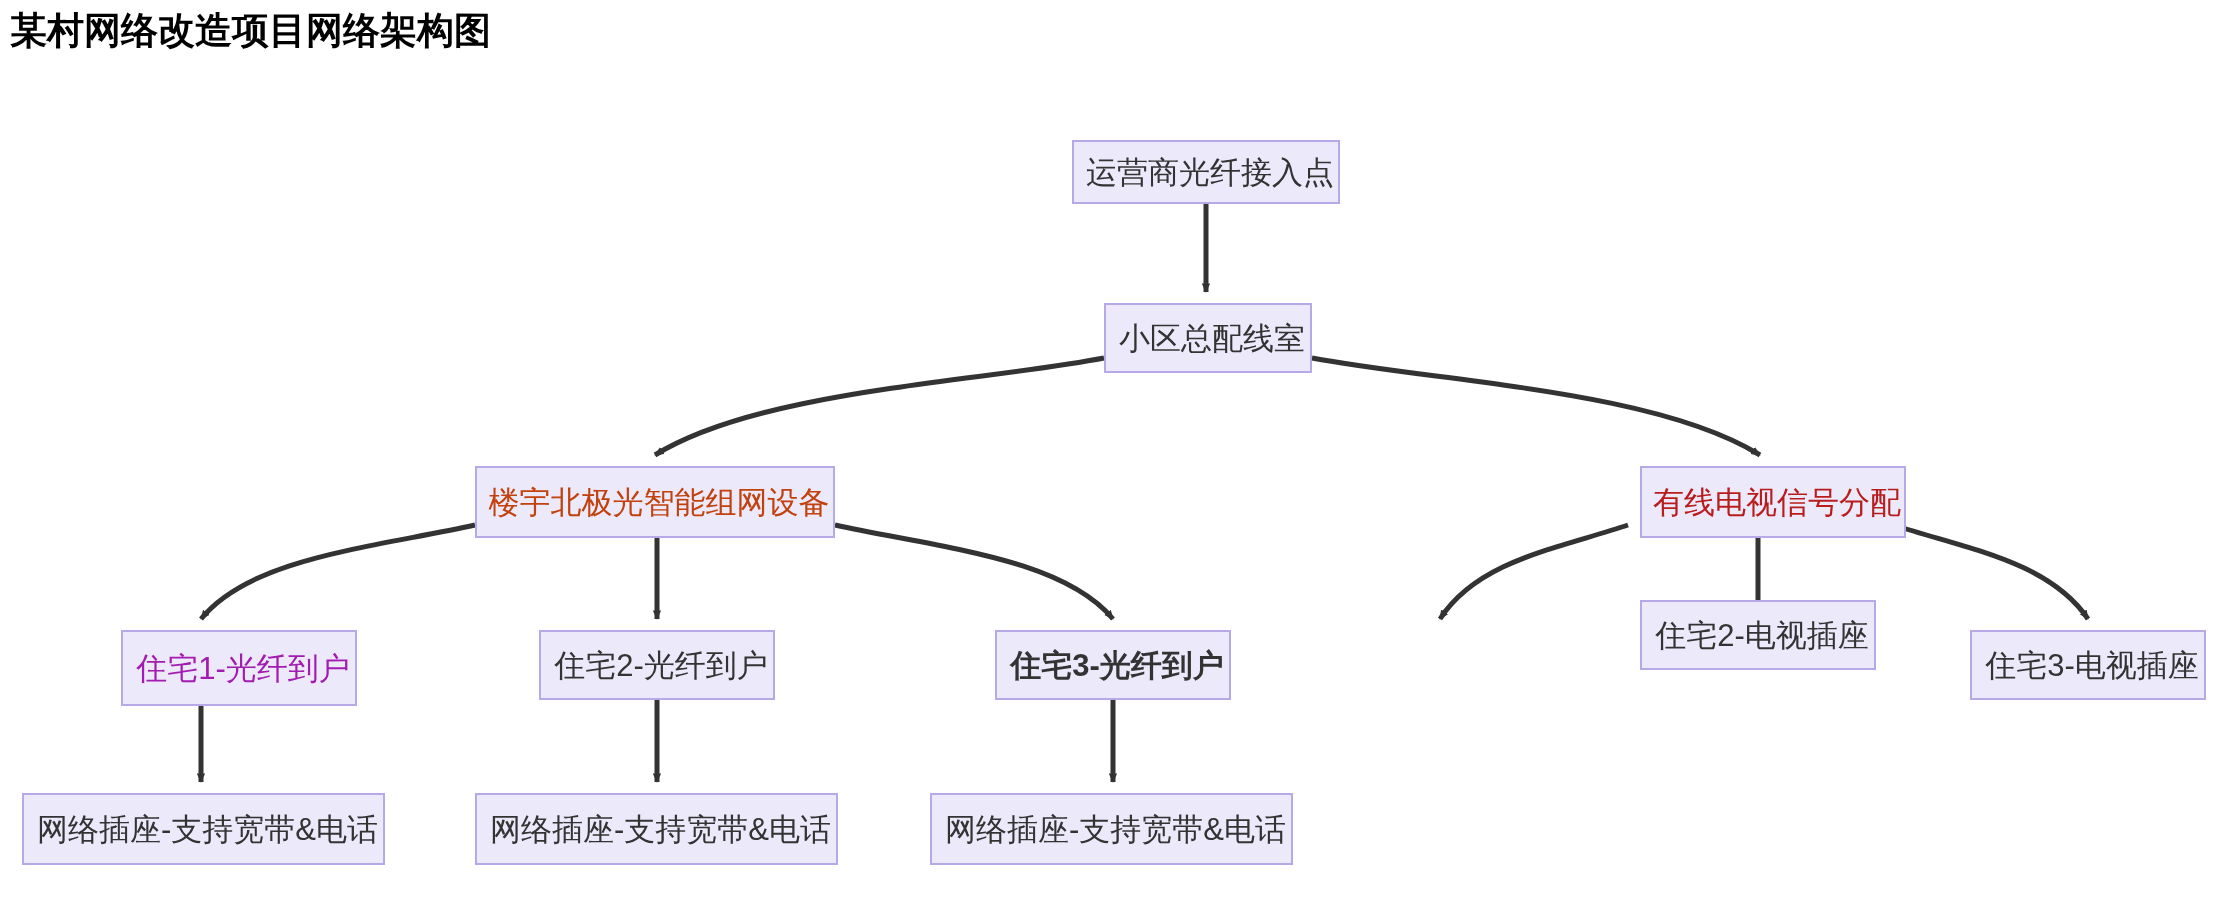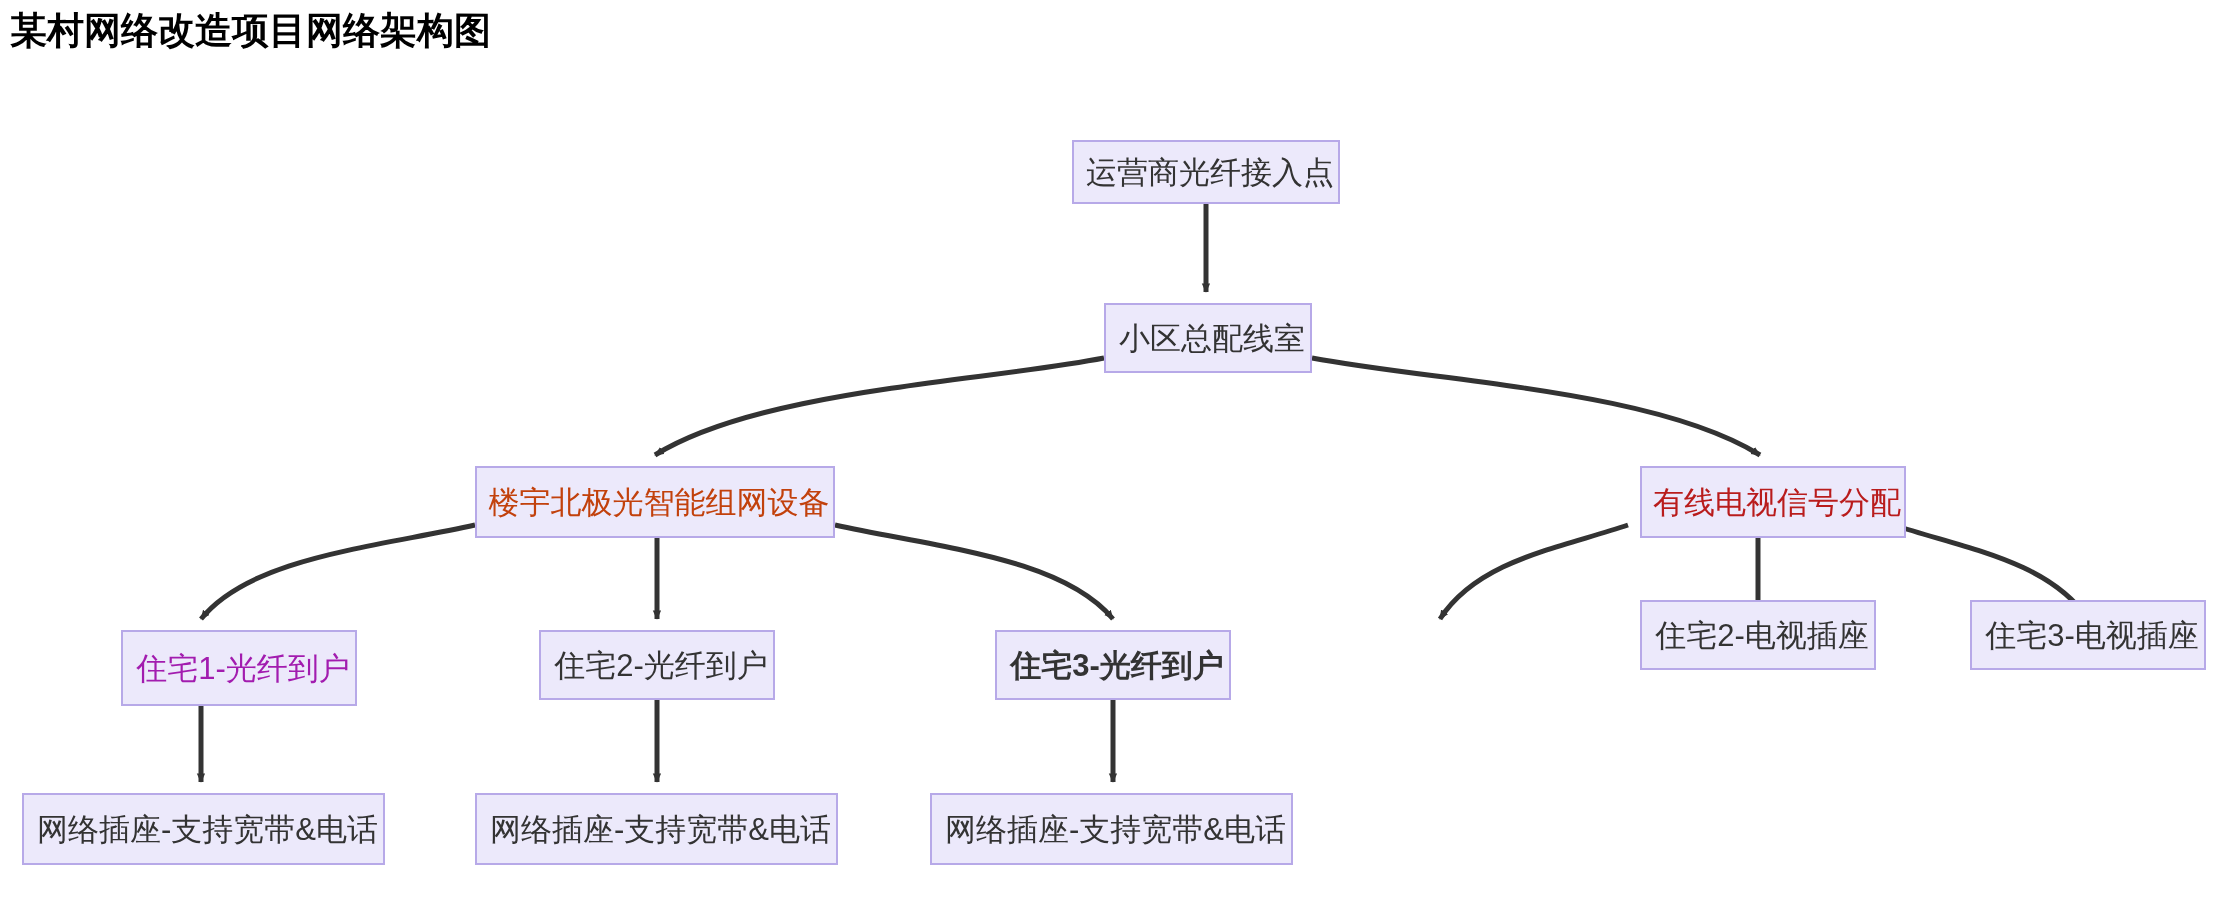--- a/index.html
+++ b/index.html
@@ -117,21 +117,21 @@
   </div>
   <div class="node" id="node-n5" style="left: 539px; top: 630px; width: 236px; height: 70px; background: rgb(236, 233, 251); border-color: rgb(183, 169, 232); color: rgb(51, 51, 51);">
     <span class="node-label">住宅2-光纤到户</span>
   </div>
   <div class="node" id="node-n6" style="left: 995px; top: 630px; width: 236px; height: 70px; background: rgb(236, 233, 251); border-color: rgb(183, 169, 232); color: rgb(51, 51, 51); font-weight: bold;">
     <span class="node-label">住宅3-光纤到户</span>
   </div>
   <div class="node" id="node-n8" style="left: 1640px; top: 600px; width: 236px; height: 70px; background: rgb(236, 233, 251); border-color: rgb(183, 169, 232); color: rgb(51, 51, 51);">
     <span class="node-label">住宅2-电视插座</span>
   </div>
-  <div class="node" id="node-n9" style="left: 1970px; top: 600px; width: 236px; height: 70px; background: rgb(236, 233, 251); border-color: rgb(183, 169, 232); color: rgb(51, 51, 51);">
+  <div class="node" id="node-n9" style="left: 1970px; top: 630px; width: 236px; height: 70px; background: rgb(236, 233, 251); border-color: rgb(183, 169, 232); color: rgb(51, 51, 51);">
     <span class="node-label">住宅3-电视插座</span>
   </div>
   <div class="node" id="node-n10" style="left: 22px; top: 793px; width: 363px; height: 72px; background: rgb(236, 233, 251); border-color: rgb(183, 169, 232); color: rgb(51, 51, 51);">
     <span class="node-label">网络插座-支持宽带&amp;电话</span>
   </div>
   <div class="node" id="node-n11" style="left: 475px; top: 793px; width: 363px; height: 72px; background: rgb(236, 233, 251); border-color: rgb(183, 169, 232); color: rgb(51, 51, 51);">
     <span class="node-label">网络插座-支持宽带&amp;电话</span>
   </div>
   <div class="node" id="node-n12" style="left: 930px; top: 793px; width: 363px; height: 72px; background: rgb(236, 233, 251); border-color: rgb(183, 169, 232); color: rgb(51, 51, 51);">
     <span class="node-label">网络插座-支持宽带&amp;电话</span>

